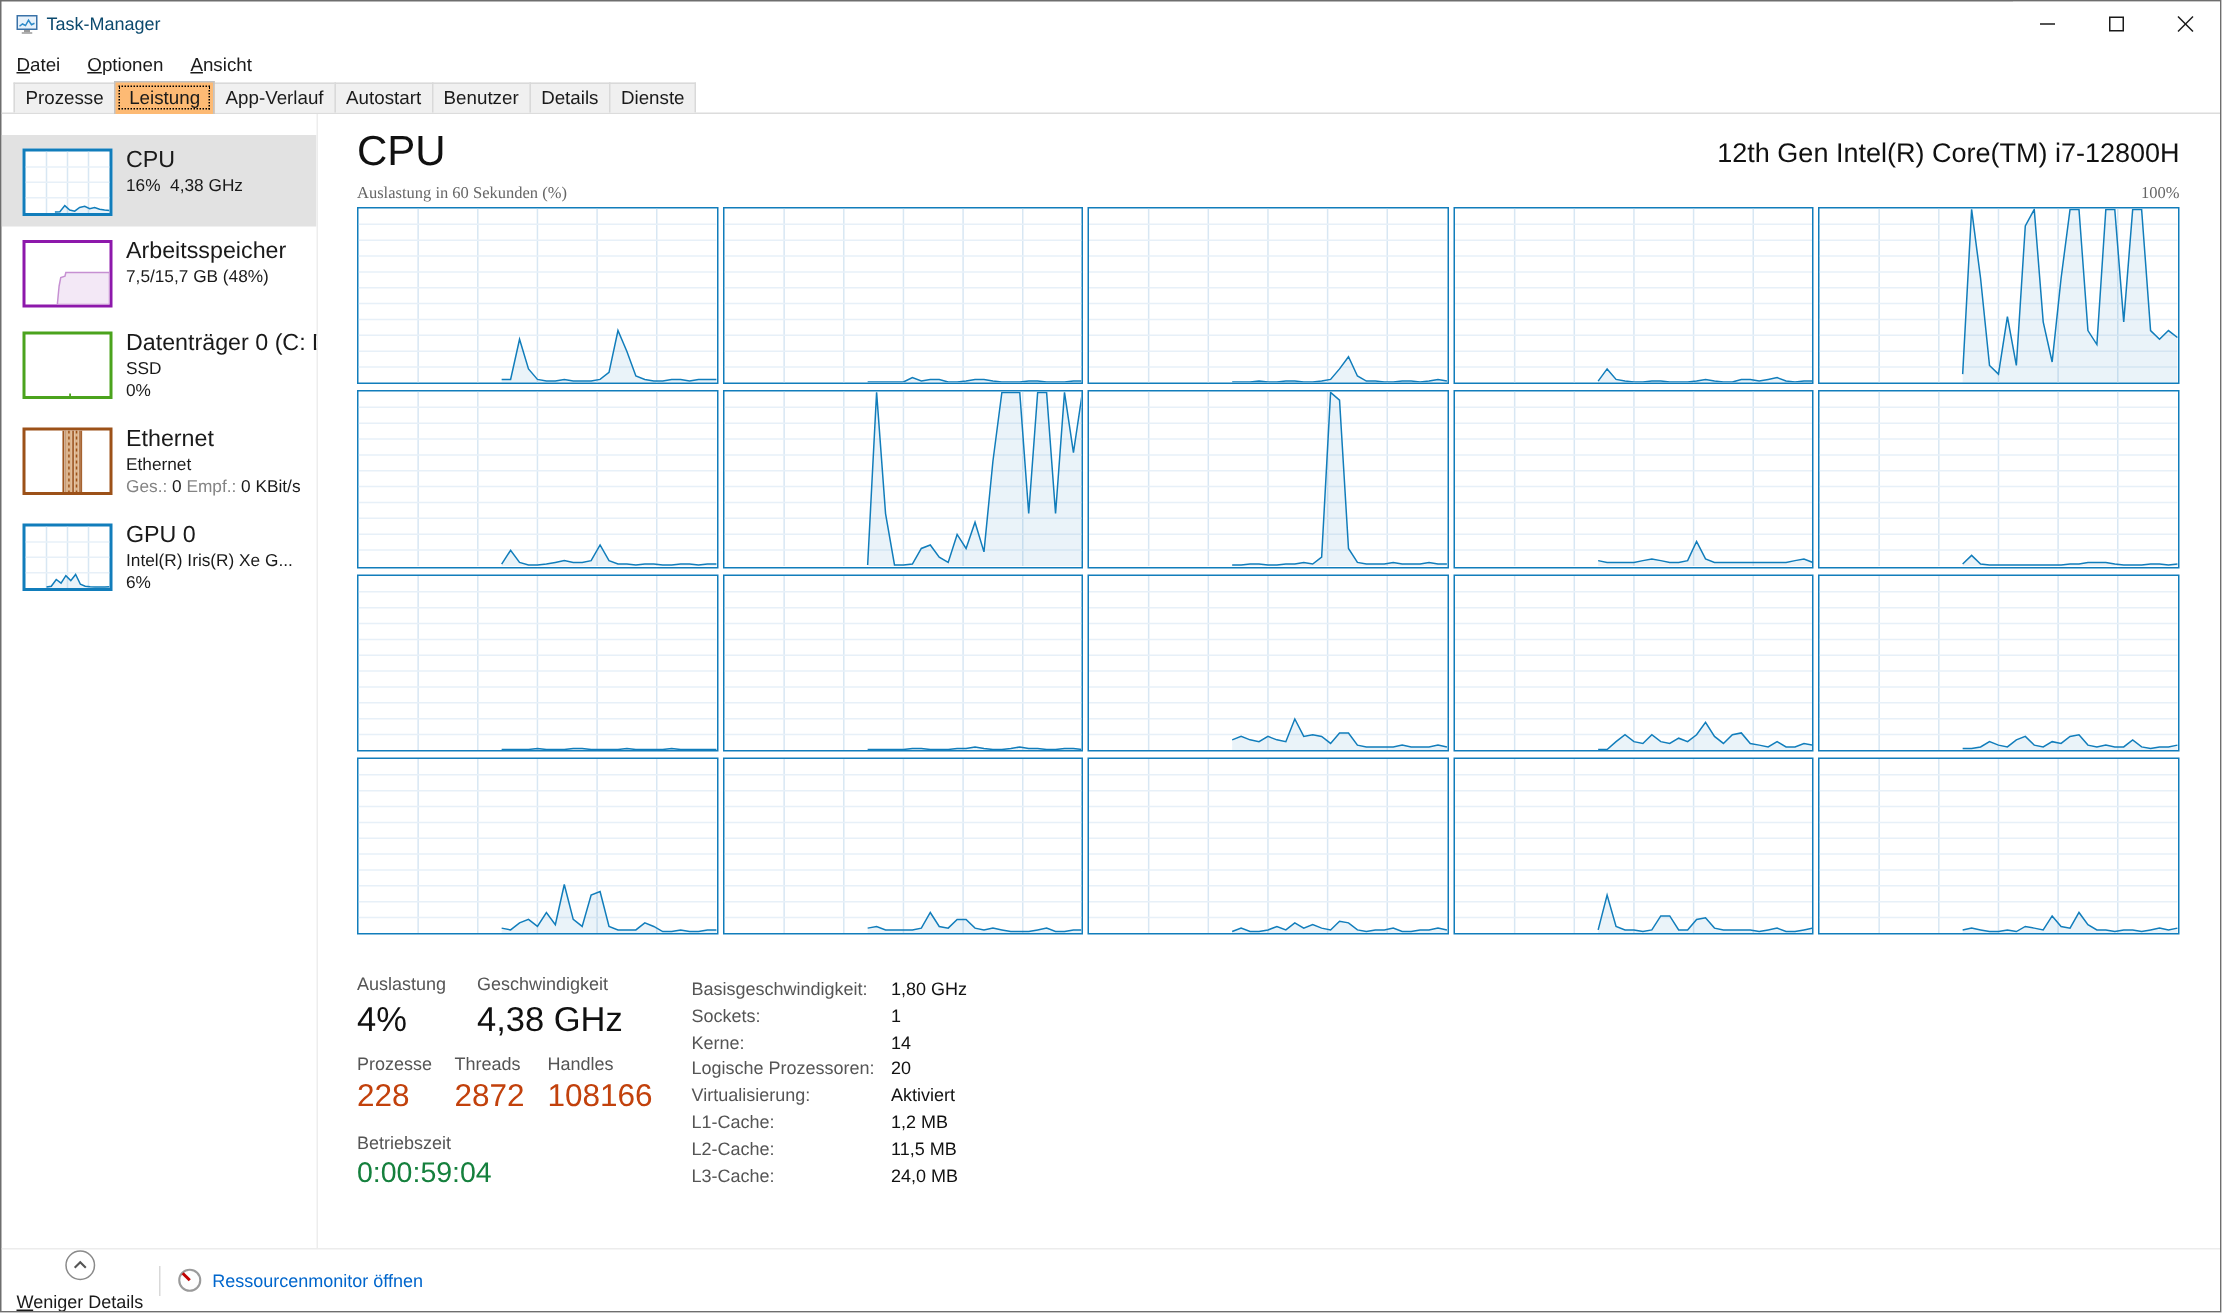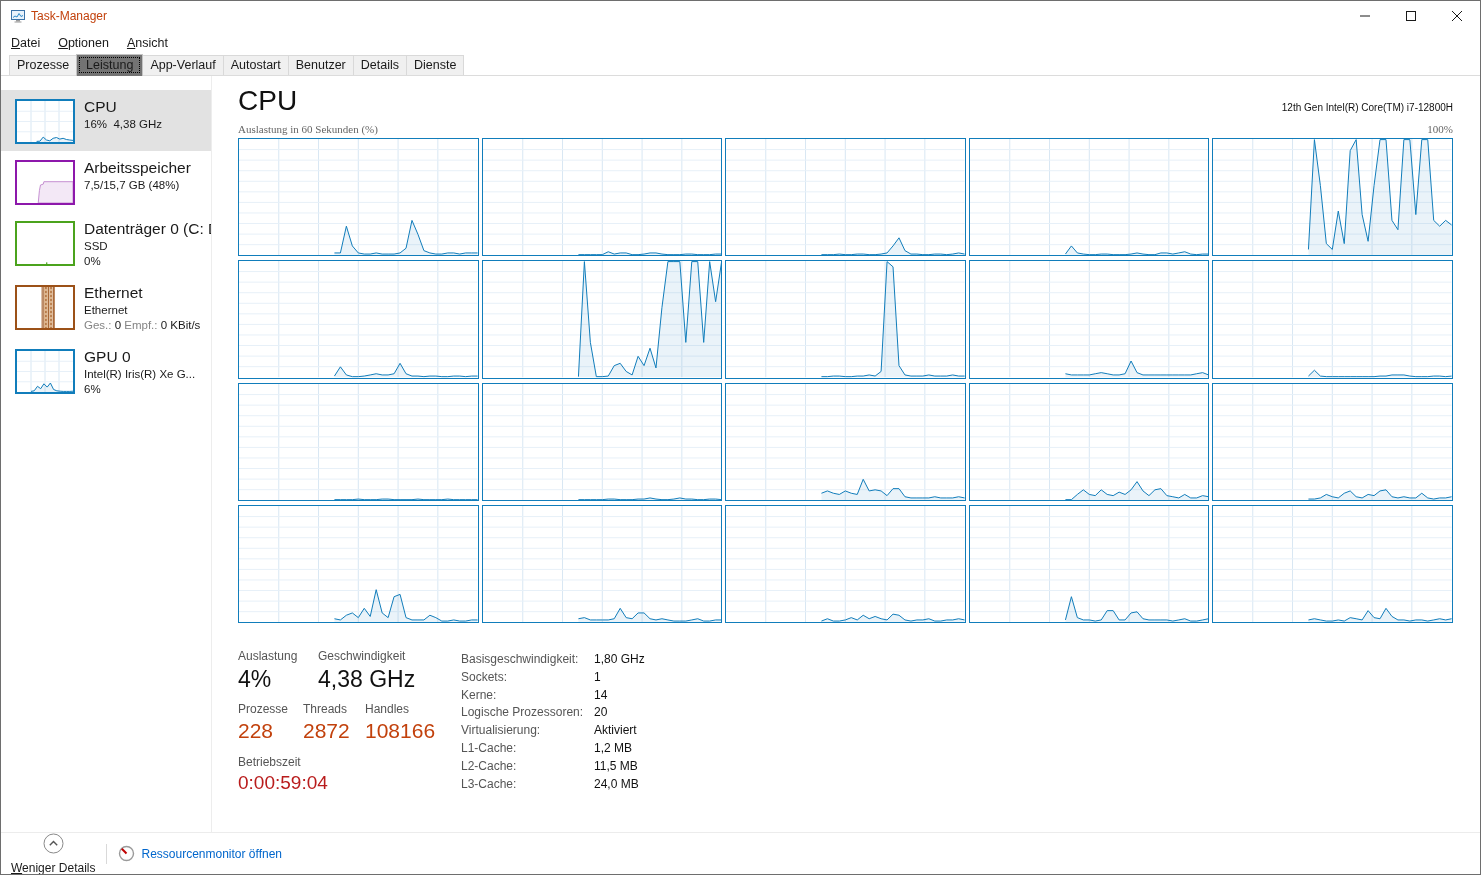--- a/index.html
+++ b/index.html
@@ -5,64 +5,64 @@
   * { box-sizing: border-box; margin: 0; padding: 0; }
   html,body { background:#cfcfcf; }
   body { font-family: "Liberation Sans", sans-serif; }
   .window {
     width: 1481px; height: 875px; background:#fff; position:relative;
     border:1px solid #6e6e6e; overflow:hidden; display:flex; flex-direction:column;
   }
   
   .titlebar { height:30px; display:flex; align-items:center; flex:0 0 auto; }
   .titlebar .app-icon { margin:0 5px 0 9px; display:flex; }
-  .titlebar .title { font-size:12px; color:#c2410c; }
+  .titlebar .title { font-size:12px; color:#0c4a6e; }
   .win-controls { margin-left:auto; display:flex; height:30px; }
   .win-btn { width:46px; height:30px; display:flex; align-items:center; justify-content:center; background:#fff; border:none; cursor:pointer; }
   
   .menubar { height:23px; display:flex; align-items:center; padding-left:1px; flex:0 0 auto; }
   .menu-item { font-size:12.5px; color:#1a1a1a; padding:3px 9px; cursor:default; }
   .menu-item .accel { text-decoration:underline; }
   
   .tabstrip { display:flex; align-items:flex-end; padding:2px 0 0 8px; border-bottom:1px solid #dcdcdc; flex:0 0 auto; height:22px; }
   .tab { font-size:12.5px; color:#1a1a1a; background:#f0f0f0; border:1px solid #d9d9d9; border-bottom:none;
          padding:2px 7px 3px 7px; margin-right:0; position:relative; cursor:default; }
   .tab + .tab { margin-left:-1px; }
-  .tab.selected { background:#737373; outline:1px dotted #000; outline-offset:-4px; padding:3px 9px 4px 9px; margin-bottom:-1px; z-index:2; border-color:#c3c3c3; }
+  .tab.selected { background:#fdba74; outline:1px dotted #000; outline-offset:-4px; padding:3px 9px 4px 9px; margin-bottom:-1px; z-index:2; border-color:#c3c3c3; }
   
   .content { flex:1 1 auto; display:flex; min-height:0; }
   .sidebar { width:211px; flex:0 0 auto; border-right:1px solid #ededed; padding-top:14px; overflow:hidden; }
   .side-item { display:flex; padding:7px 0 7px 14px; align-items:flex-start; cursor:default; }
   .side-item.selected { background:#e2e2e2; }
   .thumb { width:60px; height:45px; background:#fff; border:2px solid; flex:0 0 auto; margin-top:2px; }
   .thumb svg { width:100%; height:100%; display:block; }
   .side-text { padding-left:9px; min-width:0; }
   .side-title { font-size:15.5px; color:#1a1a1a; white-space:nowrap; overflow:hidden; line-height:20px; }
   .side-sub { font-size:11.5px; color:#1a1a1a; white-space:pre; overflow:hidden; line-height:15px; }
   .side-sub .dim { color:#848484; }
   
   .main { flex:1 1 auto; padding:10px 27px 0 26px; min-width:0; display:flex; flex-direction:column; }
   .main-header { display:flex; align-items:flex-end; }
   .main-title { font-size:28px; font-weight:400; color:#111; line-height:30px; letter-spacing:0; }
-  .cpu-name { margin-left:auto; font-size:10px; color:#111; padding-bottom:3px; }
+  .cpu-name { margin-left:auto; font-size:18px; color:#111; padding-bottom:3px; }
   .caption-row { display:flex; margin-top:7px;font-family:Liberation Serif, serif; }
   .caption, .cap-max { font-size:11px; color:#666; }
   .cap-max { margin-left:auto; }
   .core-grid { margin-top:3px; height:485px; display:grid; grid-template-columns:repeat(5,1fr); grid-auto-rows:1fr; column-gap:3px; row-gap:4px; }
   .core-cell { border:1px solid #117dbb; background:#fff; overflow:hidden; }
   .core-cell svg { width:100%; height:100%; display:block; }
   
   .stats { display:flex; margin-top:26px; flex:0 0 auto; }
   .stats-left { width:208px; flex:0 0 auto; }
   .sl-row { display:flex; }
   .sl-cell { margin-right:0; }
   .sl-label { font-size:12px; color:#555; line-height:15px; }
   .sl-big { font-size:23px; color:#111; line-height:30px; }
   .sl-mid { font-size:21px; color:#c2410c; line-height:28px; }
-  .sl-up  { font-size:19px; color:#b91c1c; line-height:26px; }
+  .sl-up  { font-size:19px; color:#15803d; line-height:26px; }
   .w80{width:80px;} .w65{width:65px;} .w62{width:62px;}
   .mt10{margin-top:10px;} .mt8{margin-top:8px;}
   .stats-right { padding-top:2px;margin-left:15px; }
   .sr-row { display:flex; line-height:17.8px; }
   .sr-label { width:133px; font-size:12px; color:#555; }
   .sr-value { font-size:12px; color:#111; }
   
   .footer { flex:0 0 auto; height:42px; border-top:1px solid #ececec; display:flex; align-items:center; padding-left:10px; }
   .less-details { display:flex; align-items:center; gap:7px; cursor:pointer; background:none; border:none;flex-direction:column; }
   .less-details-text { font-size:12px; color:#1a1a1a; }

